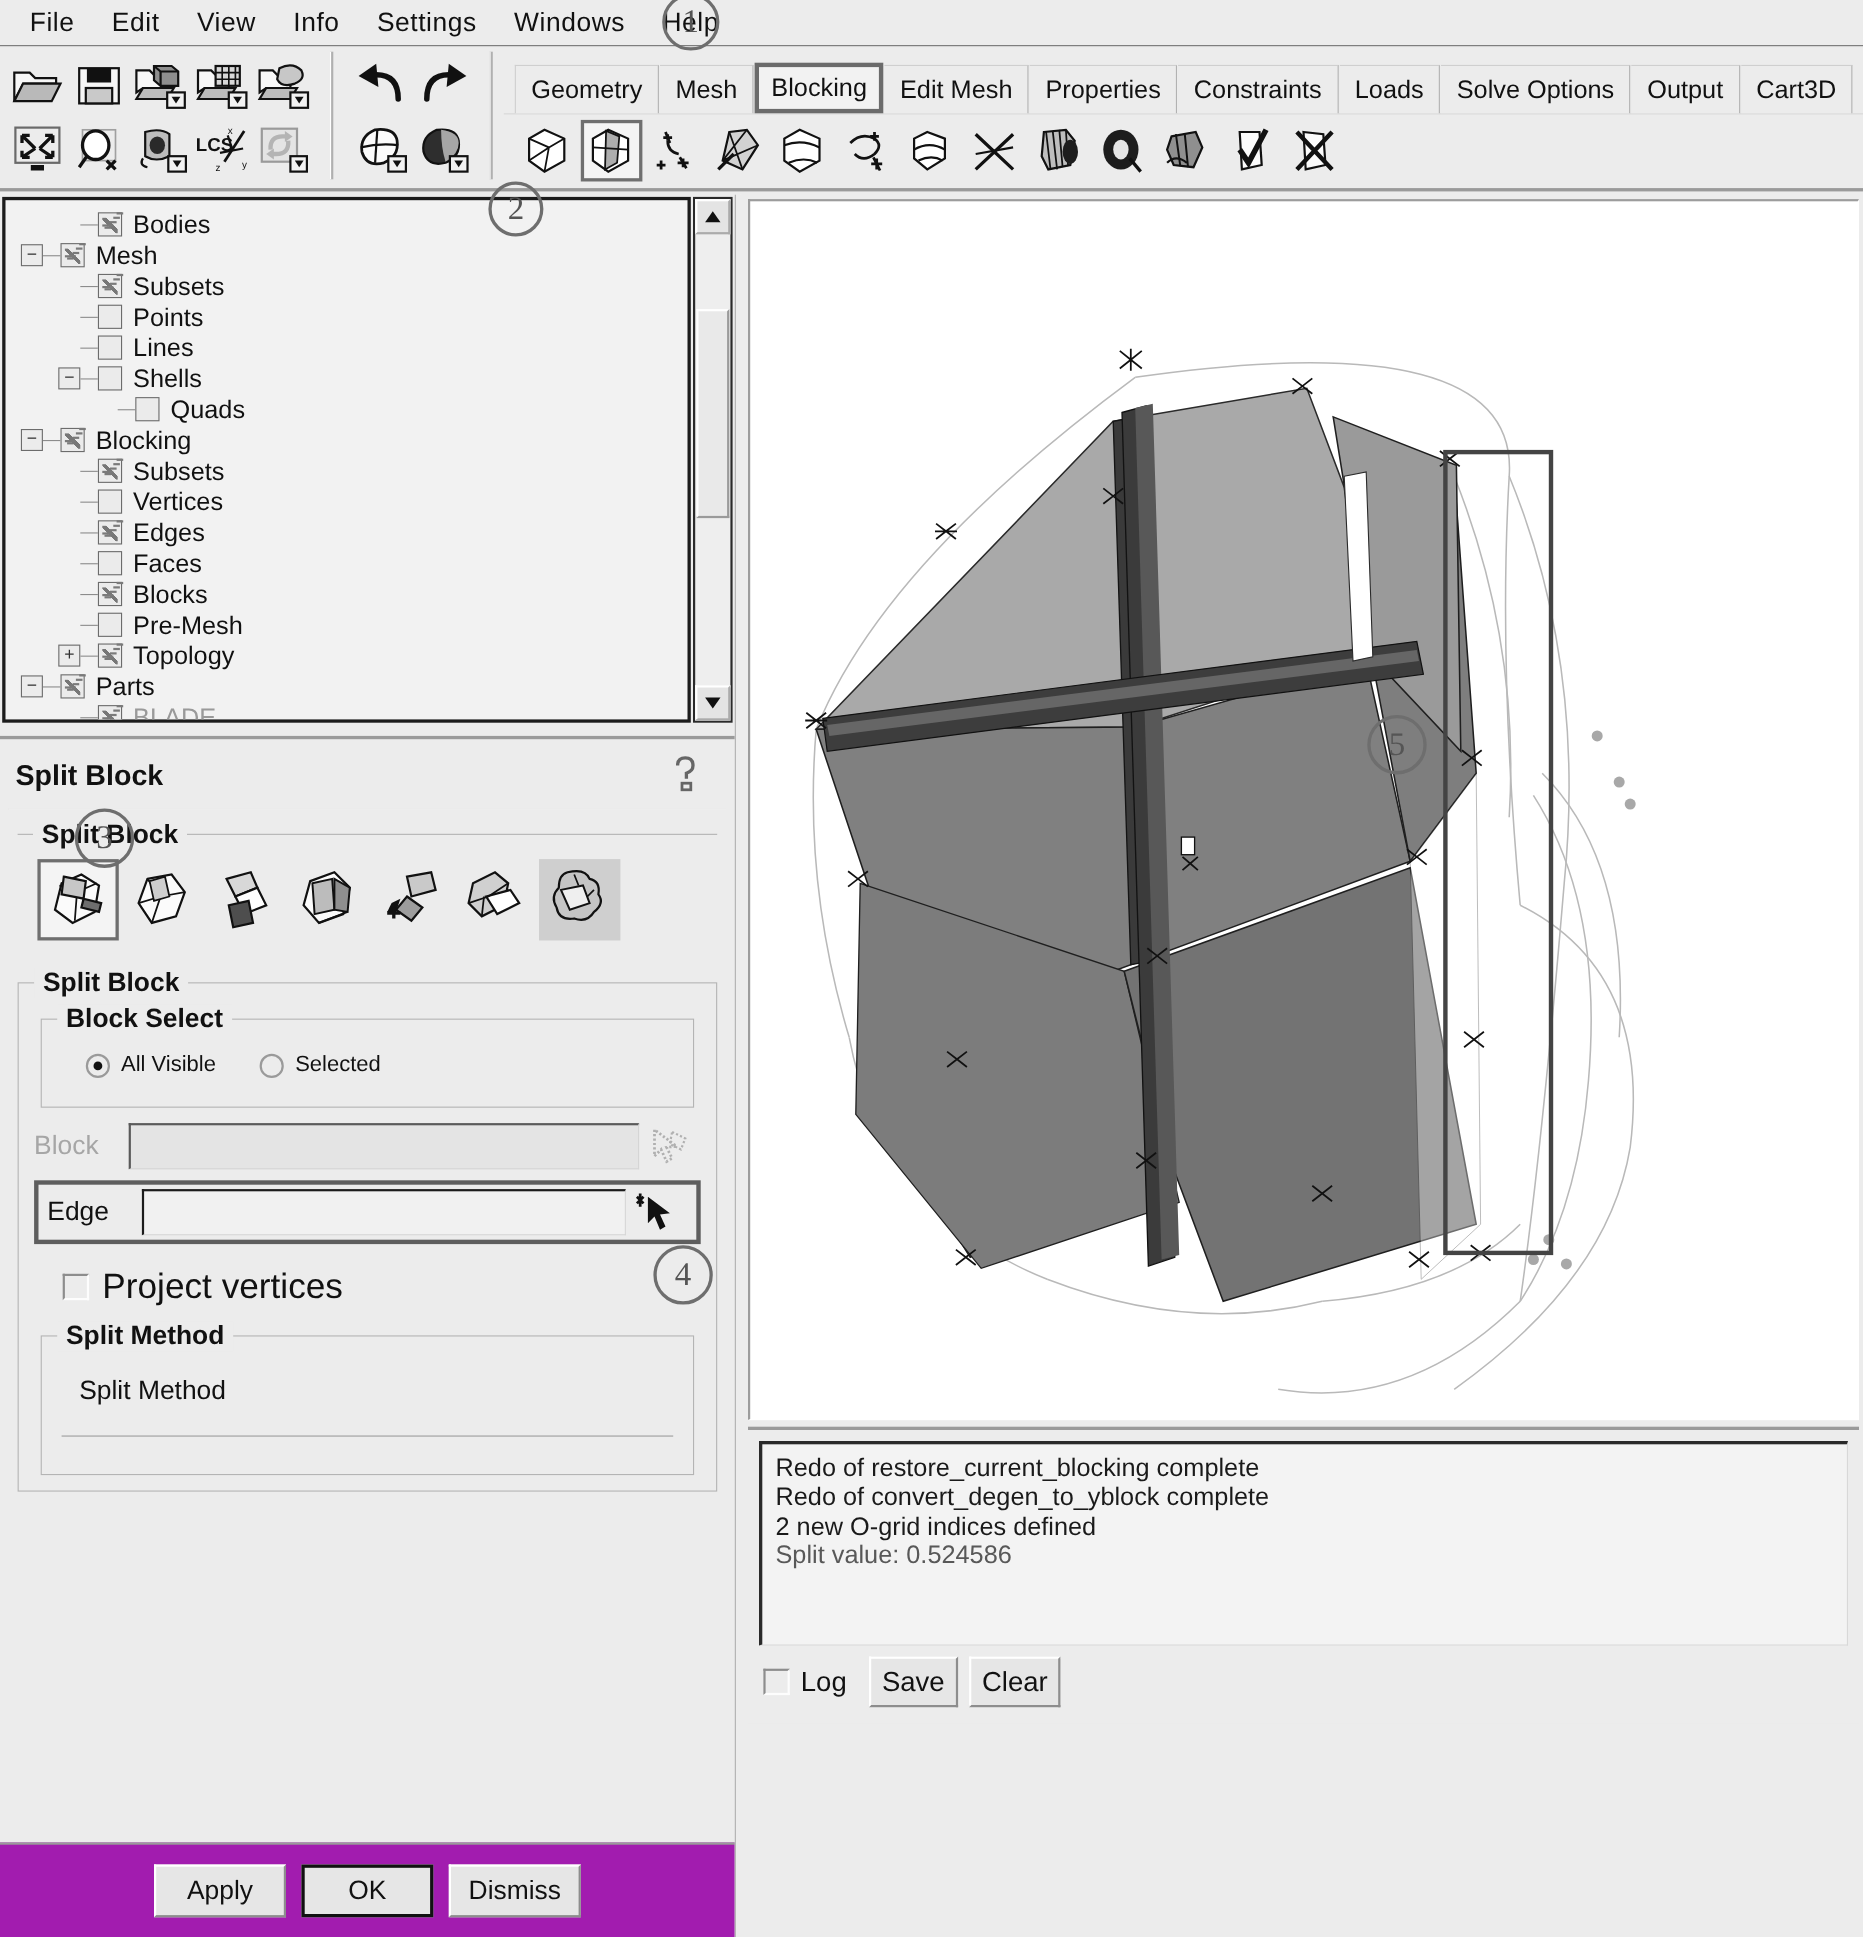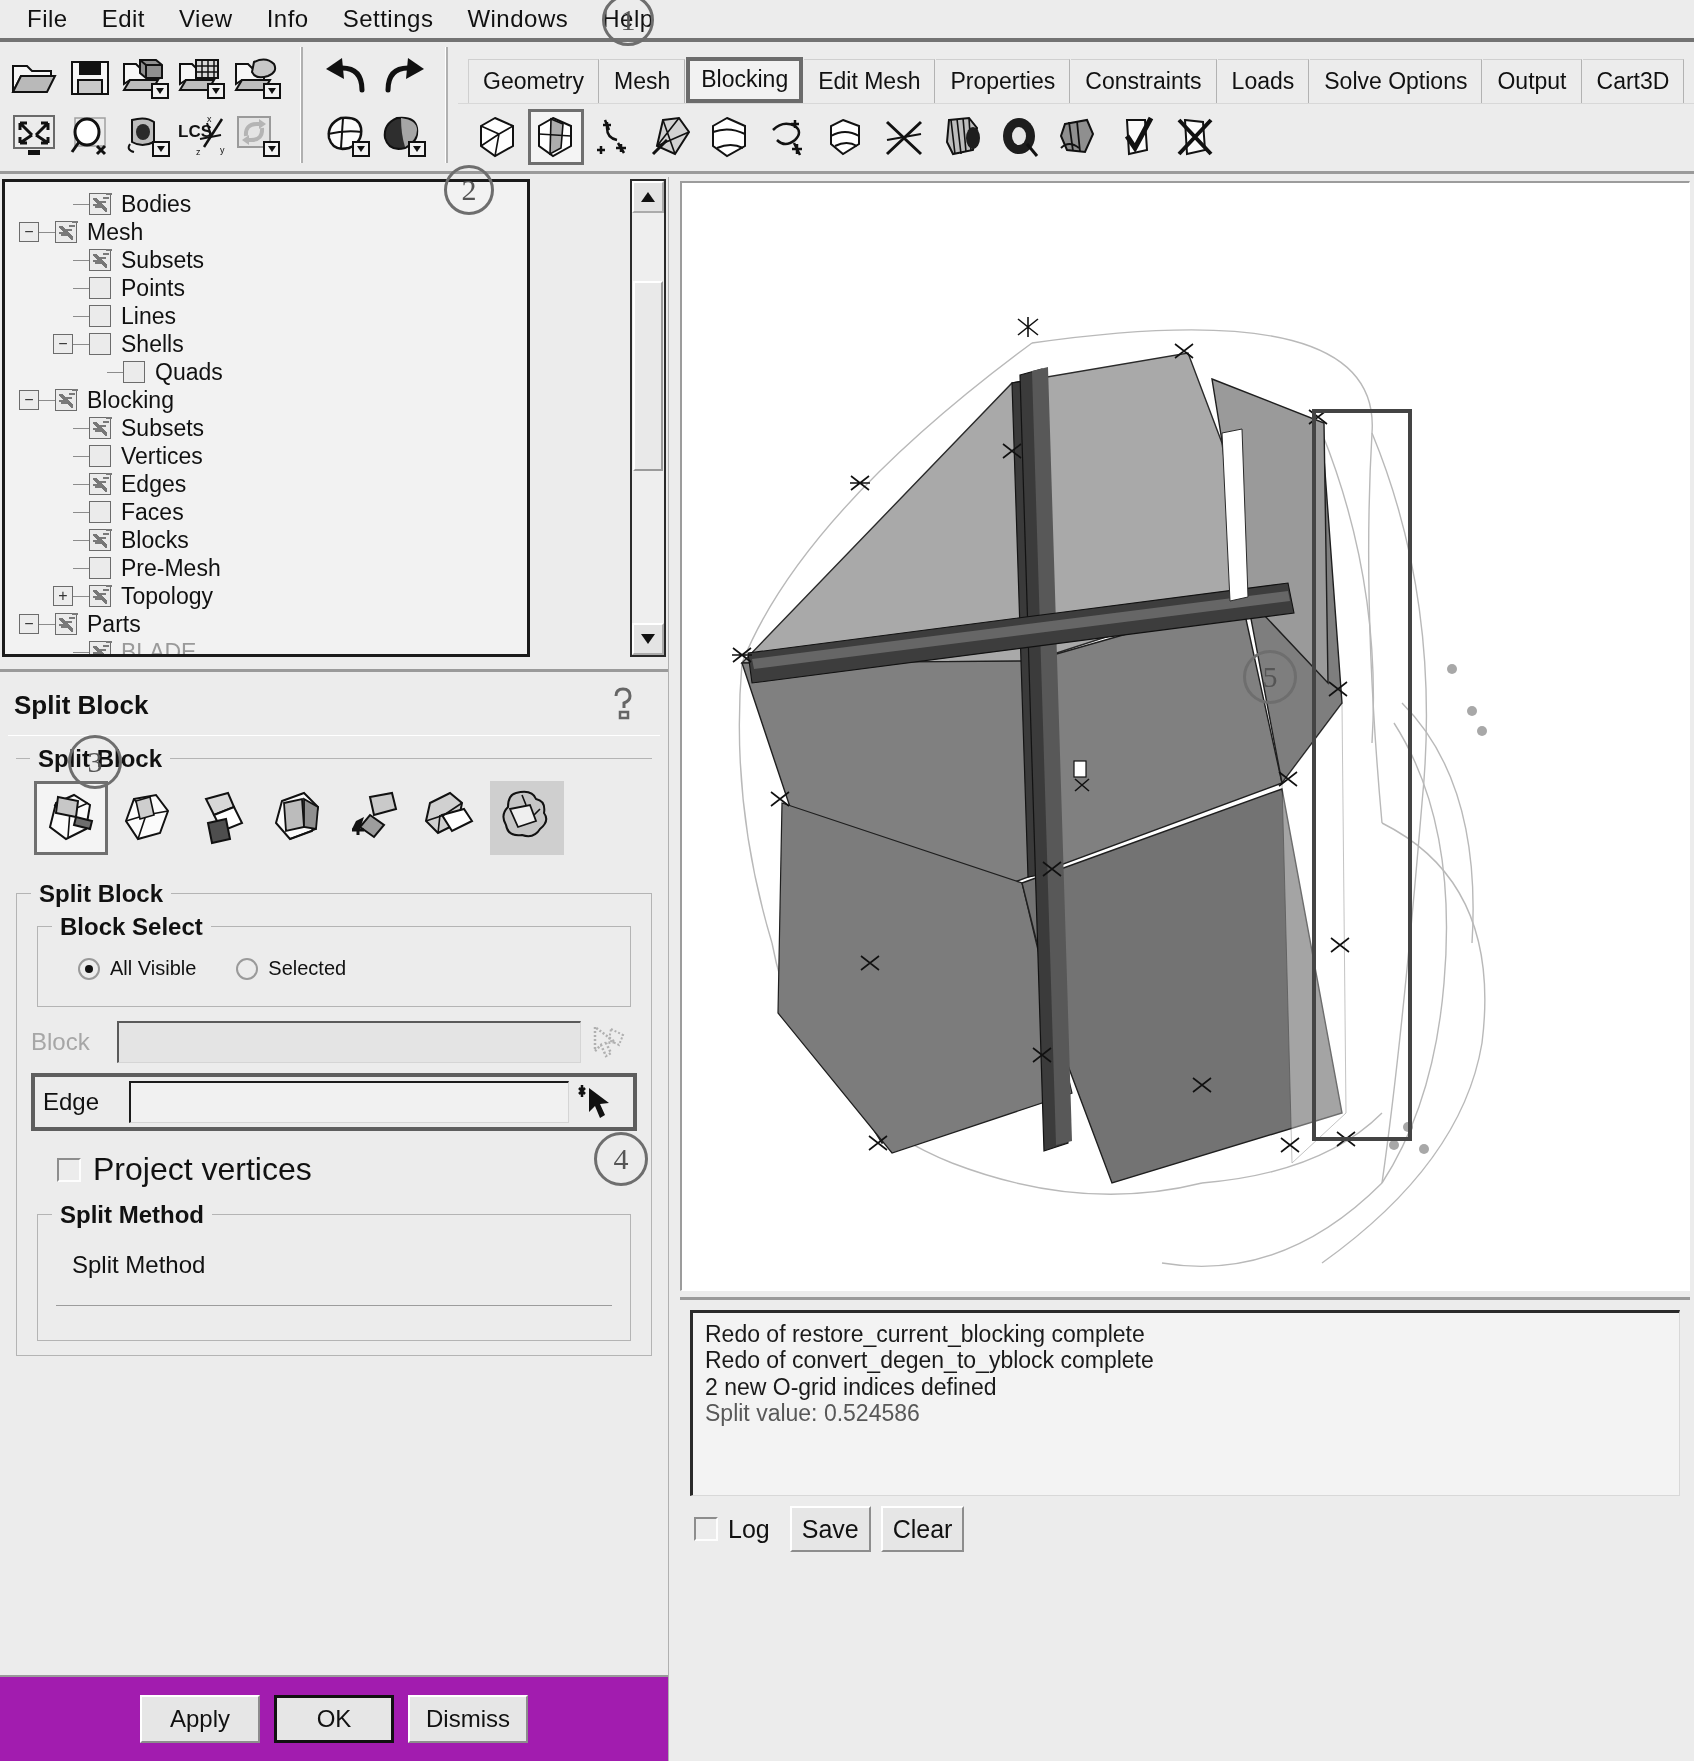--- a/index.html
+++ b/index.html
@@ -13,21 +13,21 @@
   #app {
     position: relative;
     width: 1694px; height: 1761px;
     background: #ececec;
   }
 
   
   .menubar {
     position: absolute; left: 0; top: 0; width: 1694px; height: 42px;
     background: #ececec;
-    border-bottom: 4px solid #737373;
+    border-bottom: 1px solid #737373;
     display: flex; align-items: center;
     padding-left: 10px;
   }
   .menubar-item {
     font-size: 24px; color: #111; padding: 2px 17px;
     letter-spacing: 0.5px;
   }
 
   
   .toolbar-area {
@@ -99,21 +99,21 @@
     display: flex; align-items: center; justify-content: center;
     z-index: 40; font-family: "Liberation Serif", serif;
   }
 
   
   .left-col {
     position: absolute; left: 0; top: 177px; width: 668px; height: 1584px;
     background: #ececec;
   }
   .tree-box {
-    position: absolute; left: 2px; top: 2px; width: 528px; height: 478px;
+    position: absolute; left: 2px; top: 2px; width: 626px; height: 478px;
     background: #f2f2f2;
     border: 3px solid #1b1b1b;
     overflow: hidden;
   }
   .tree-inner { padding: 8px 0 0 0; }
   .tree-row {
     display: flex; align-items: center; height: 28px;
     font-size: 23px; color: #111; position: relative;
   }
   .tree-row.dim { color: #9a9a9a; }

